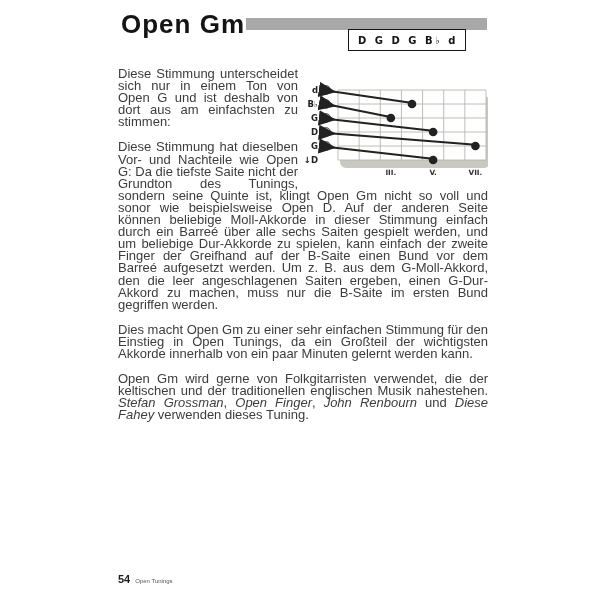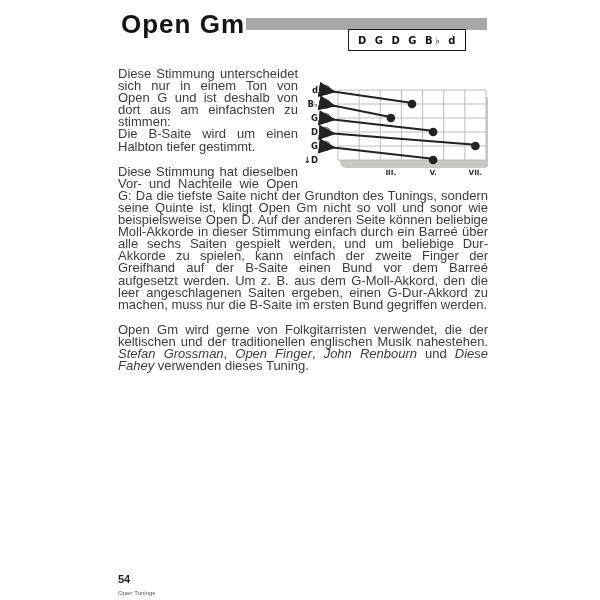--- a/index.html
+++ b/index.html
@@ -32,21 +32,21 @@
   }
   .diagram svg{display:block;margin-top:14px;}
   .bodytext p{
     margin:0 0 13px 0;text-align:justify;
     font-size:13px;line-height:12.1px;color:#3c3c3c;
     hyphens:manual;-webkit-hyphens:manual;
   }
   .bodytext p i{}
   
   .footer{
-    position:absolute;left:118px;top:573px;display:flex;align-items:baseline;gap:5px;flex-direction:column;
+    position:absolute;left:118px;top:573px;display:flex;align-items:baseline;gap:5px;
   }
   .footer .pagenum{font-size:11px;font-weight:bold;color:#1c1c1c;}
   .footer .section{font-size:6px;color:#555;}
 </style>
 </head>
 <body>
 
 <div class="page">
 
   <h1 class="title">Open Gm</h1>
@@ -99,22 +99,23 @@
           <line x1="174.42857142857142" y1="62.5" x2="35" y2="51.5" stroke="#222222" stroke-width="2.2" marker-end="url(#arr)"></line>
           <circle cx="177.42857142857142" cy="64" r="4.3" fill="#222222"></circle>
           <line x1="132.14285714285714" y1="76.5" x2="35" y2="65.5" stroke="#222222" stroke-width="2.2" marker-end="url(#arr)"></line>
           <circle cx="135.14285714285714" cy="78" r="4.3" fill="#222222"></circle>
           <text x="92.85714285714286" y="93" text-anchor="middle" font-size="7.3" font-weight="bold" fill="#333" font-family="DejaVu Sans, Liberation Sans, sans-serif">III.</text>
           <text x="135.14285714285714" y="93" text-anchor="middle" font-size="7.3" font-weight="bold" fill="#333" font-family="DejaVu Sans, Liberation Sans, sans-serif">V.</text>
           <text x="177.42857142857142" y="93" text-anchor="middle" font-size="7.3" font-weight="bold" fill="#333" font-family="DejaVu Sans, Liberation Sans, sans-serif">VII.</text>
         </svg>
     </figure>
     <div class="bodytext" id="paragraphs">
-        <p><span>Diese Stimmung unterscheidet sich nur in einem Ton von Open G und ist deshalb von dort aus am ein­fachsten zu stimmen:</span><br><span>Die B-Saite wird um einen Halbton tiefer gestimmt.</span></p>
+        <p><span>Diese Stimmung unterscheidet sich nur in einem Ton von Open G und ist deshalb von dort aus am ein­fachsten zu stimmen:</span><br></p>
         <p><span>Diese Stimmung hat dieselben Vor- und Nachteile wie Open G: Da die tiefste Saite nicht der Grundton des Tunings, sondern seine Quinte ist, klingt Open Gm nicht so voll und sonor wie beispielsweise Open D. Auf der anderen Seite können beliebige Moll-Akkorde in dieser Stimmung einfach durch ein Barreé über alle sechs Saiten gespielt wer­den, und um beliebige Dur-Akkorde zu spielen, kann einfach der zweite Finger der Greifhand auf der B-Saite einen Bund vor dem Barreé aufgesetzt werden. Um z. B. aus dem G-Moll-Akkord, den die leer angeschlagenen Saiten ergeben, einen G-Dur-Akkord zu machen, muss nur die B-Saite im ersten Bund gegriffen werden.</span></p>
+        <p><span>Dies macht Open Gm zu einer sehr einfachen Stimmung für den Einstieg in Open Tunings, da ein Großteil der wichtigsten Akkorde innerhalb von ein paar Minuten gelernt werden kann.</span></p>
         <p><span>Open Gm wird gerne von Folkgitarristen verwendet, die der keltischen und der traditionellen englischen Musik nahestehen. </span><i>Stefan Grossman</i><span>, </span><i>Open Finger</i><span>, </span><i>John Renbourn</i><span> und </span><i>Diese Fahey</i><span> verwenden dieses Tuning.</span></p>
       </div>
   </main>
 
   <footer class="footer">
     <span class="pagenum">54</span>
     <span class="section">Open Tunings</span>
   </footer>
 
 </div>

